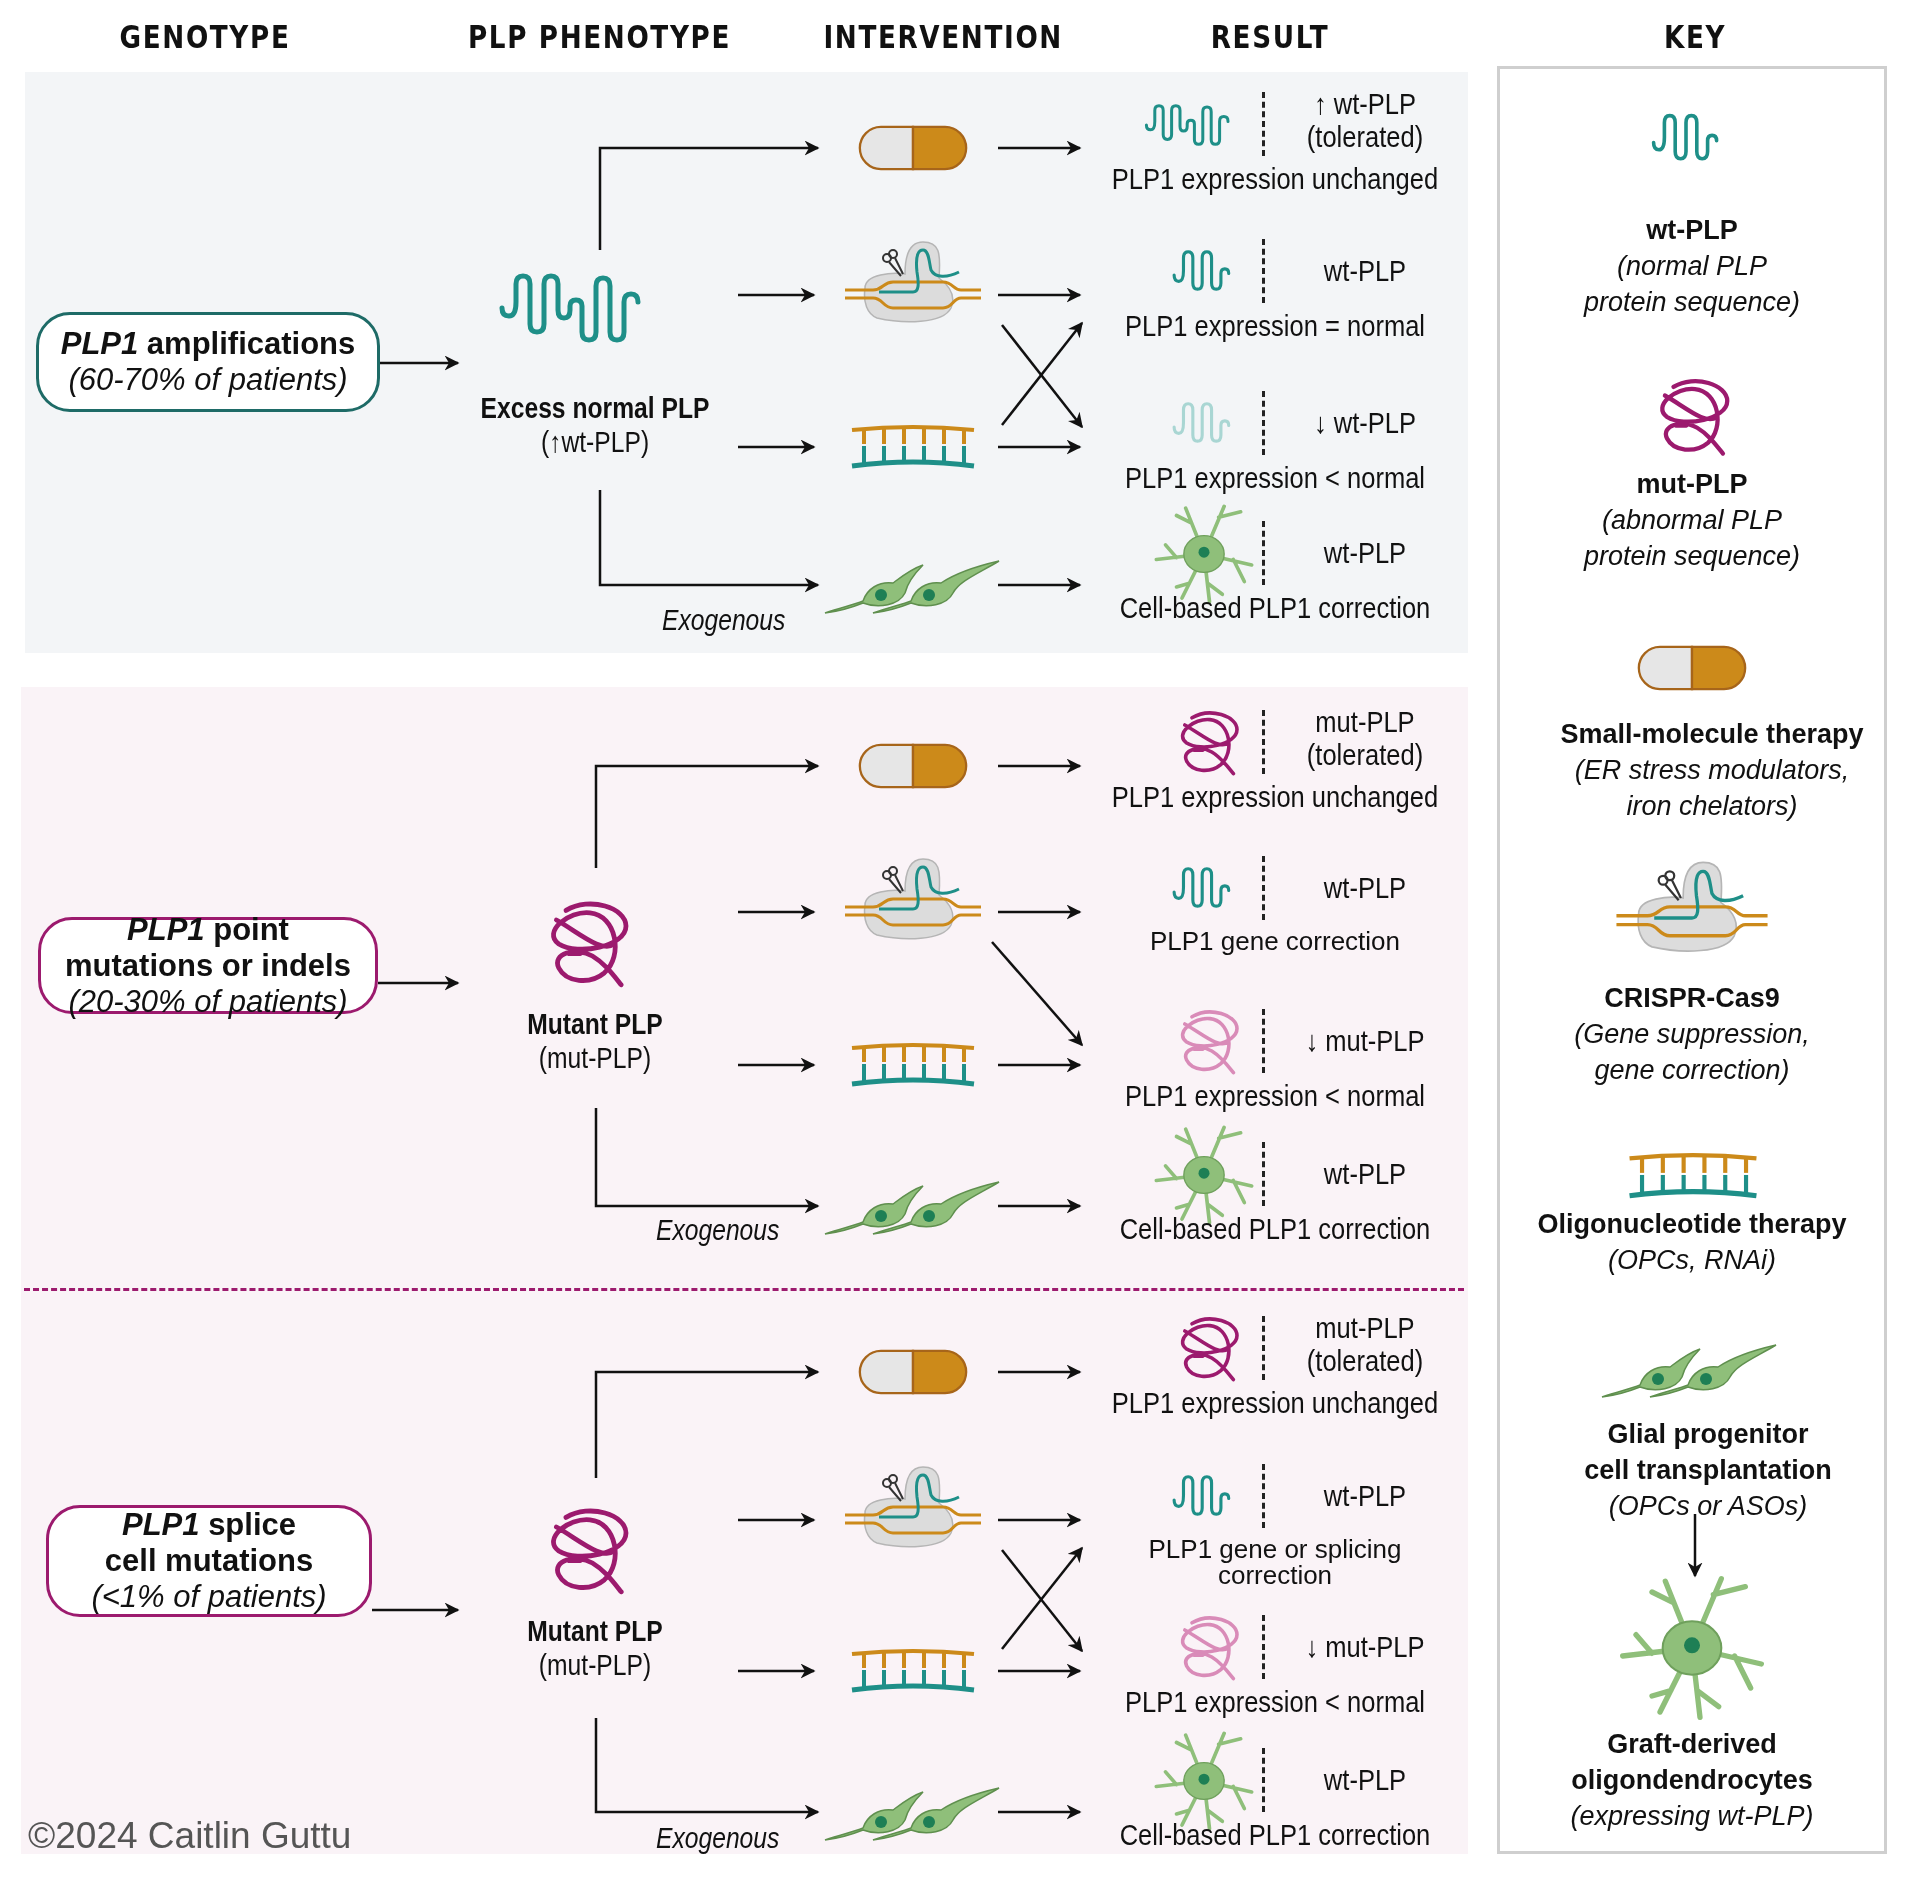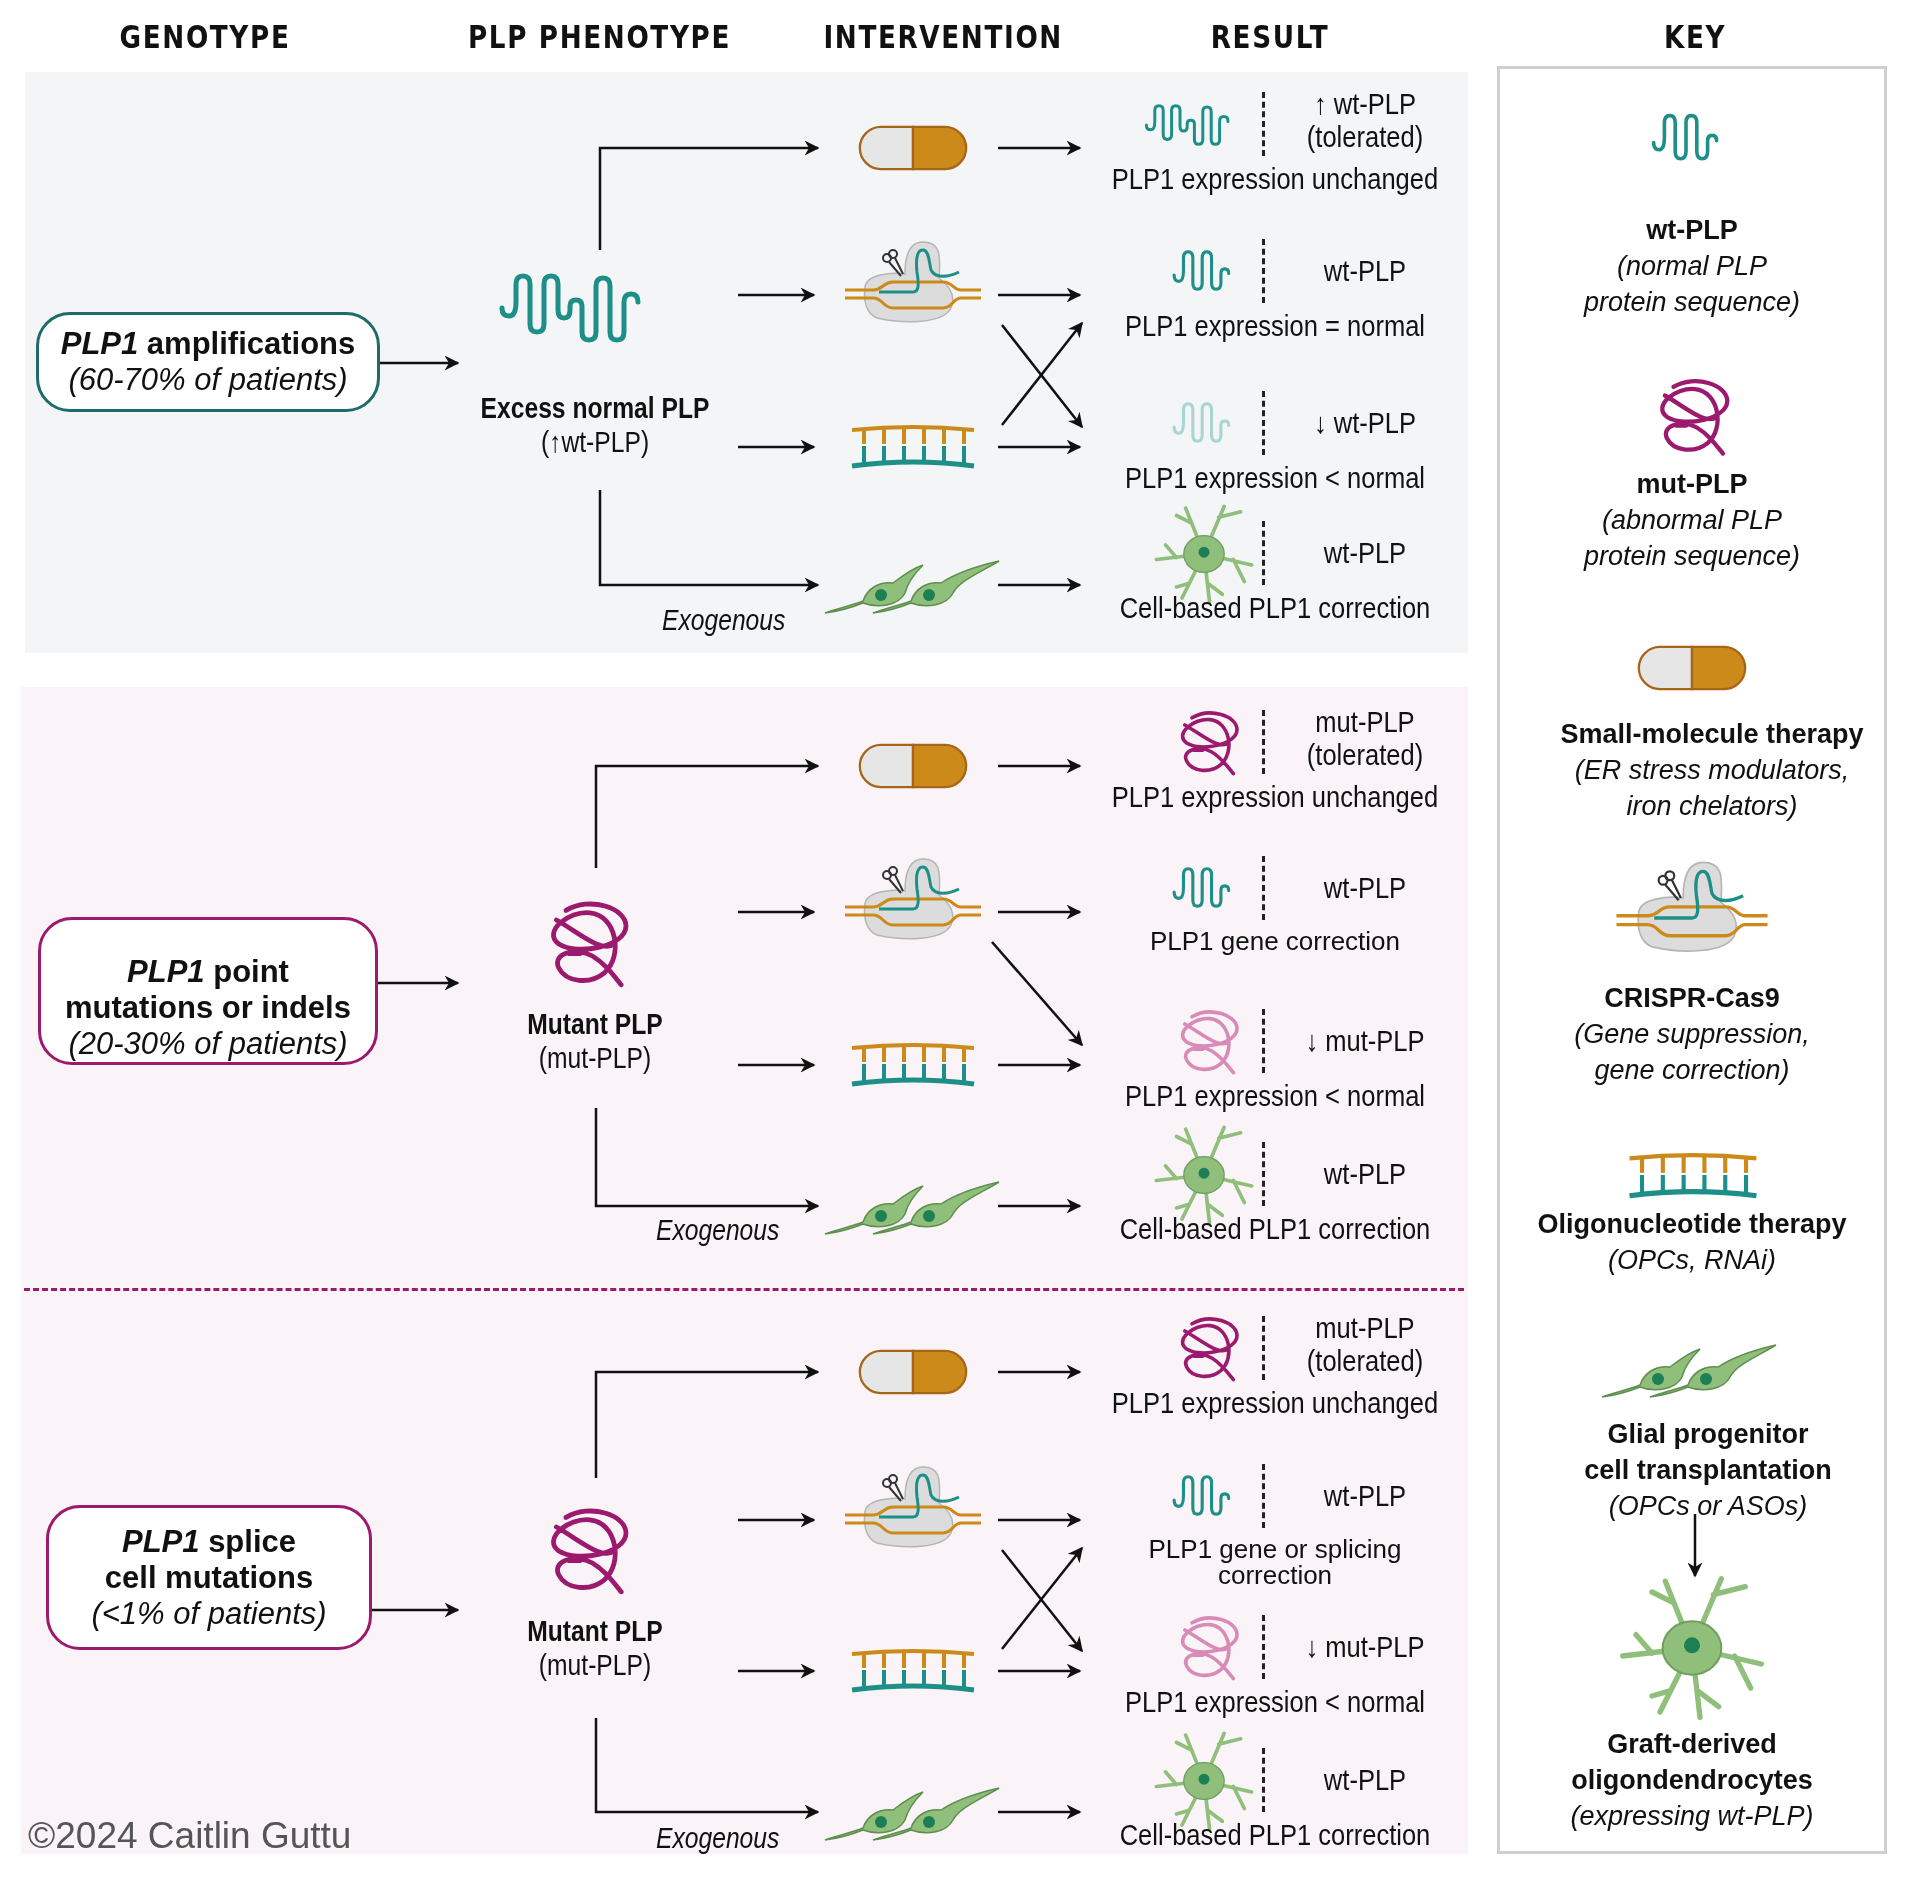--- a/index.html
+++ b/index.html
@@ -151,33 +151,33 @@
   <div><i><b>PLP1</b></i><b> amplifications</b></div>
   <div><i>(60-70% of patients)</i></div>
 </div>
 <svg class="abs" style="left:498px;top:268px;" width="200" height="80">
     <use href="#sym-wave-long" stroke="#1e8f88"></use>
   </svg>
 <div class="pheno-title" style="left:430px;top:392px;width:330px;">Excess normal PLP</div>
 <div class="pheno-sub" style="left:430px;top:426px;width:330px;">(↑wt-PLP)</div>
 <div class="exo" style="left:662px;top:604px;">Exogenous</div>
 
-<div class="geno mag" style="left:38px;top:917px;width:340px;height:148px;justify-content:flex-end;">
+<div class="geno mag" style="left:38px;top:917px;width:340px;height:97px;">
   <div><i><b>PLP1</b></i><b> point</b></div>
   <div><b>mutations or indels</b></div>
   <div><i>(20-30% of patients)</i></div>
 </div>
 <svg class="abs" style="left:542px;top:896px;" width="96" height="96">
     <use href="#sym-tangle" stroke="#9c1a6e"></use>
   </svg>
 <div class="pheno-title" style="left:430px;top:1008px;width:330px;">Mutant PLP</div>
 <div class="pheno-sub" style="left:430px;top:1042px;width:330px;">(mut-PLP)</div>
 <div class="exo" style="left:656px;top:1214px;">Exogenous</div>
 
-<div class="geno mag" style="left:46px;top:1505px;width:326px;height:145px;">
+<div class="geno mag" style="left:46px;top:1505px;width:326px;height:112px;">
   <div><i><b>PLP1</b></i><b> splice</b></div>
   <div><b>cell mutations</b></div>
   <div><i>(&lt;1% of patients)</i></div>
 </div>
 <svg class="abs" style="left:542px;top:1503px;" width="96" height="96">
     <use href="#sym-tangle" stroke="#9c1a6e"></use>
   </svg>
 <div class="pheno-title" style="left:430px;top:1615px;width:330px;">Mutant PLP</div>
 <div class="pheno-sub" style="left:430px;top:1649px;width:330px;">(mut-PLP)</div>
 <div class="exo" style="left:656px;top:1822px;">Exogenous</div>

